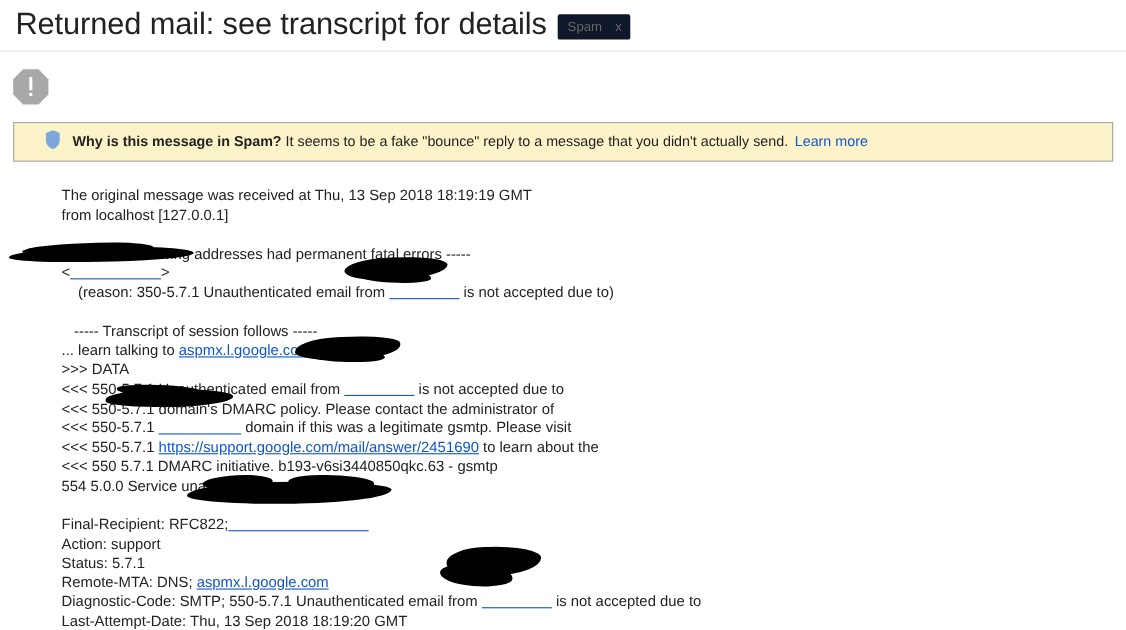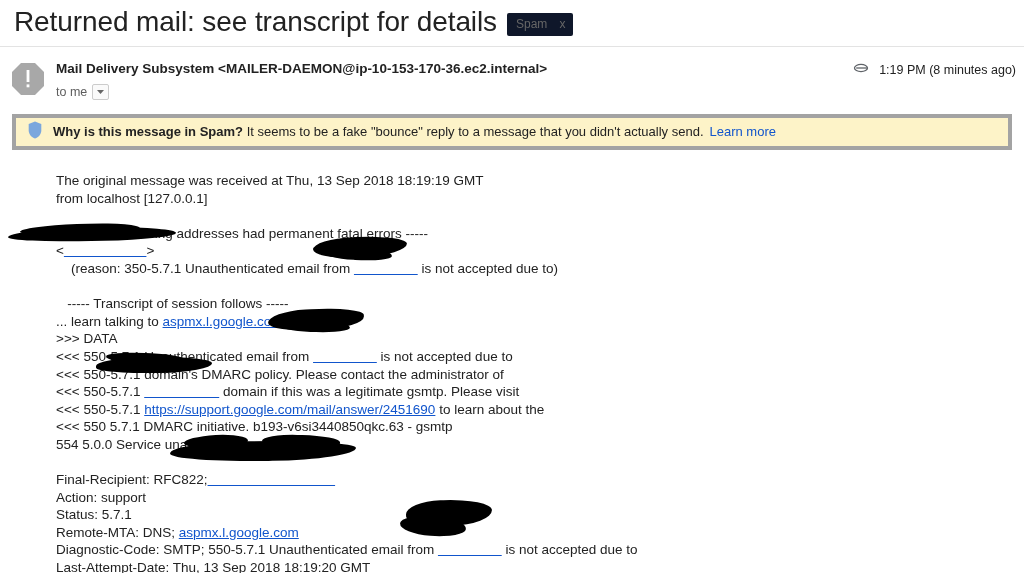--- a/index.html
+++ b/index.html
@@ -113,25 +113,25 @@
     font-size: 12.5px;
     color: #222222;
     white-space: nowrap;
   }
   .clip-icon { display: block; }
 
   
   .spam-banner {
     margin: 14px 12px 0 12px;
     background: #fdf3c8;
-    border: 4px solid #a3a3a3;
+    border: 1px solid #a3a3a3;
     display: flex;
     align-items: center;
     gap: 11px;
-    padding: 9px 12px 9px 12px;
+    padding: 9px 12px 9px 28px;
     box-sizing: border-box;
     height: 36px;
   }
   .shield-icon { flex: 0 0 auto; display: block; }
   .banner-text {
     font-size: 13px;
     line-height: 16px;
     color: #222222;
     white-space: nowrap;
   }
@@ -247,44 +247,21 @@
 
 <div class="header-row">
   <span class="avatar">
     <svg width="36" height="36" viewBox="0 0 36 36">
       <polygon points="11,2 25,2 34,11 34,25 25,34 11,34 2,25 2,11" fill="#a8a8a8"></polygon>
       <rect x="16.6" y="9" width="2.8" height="12" fill="#ffffff"></rect>
       <rect x="16.6" y="23.4" width="2.8" height="2.9" fill="#ffffff"></rect>
     </svg>
   </span>
 
-  <div class="sender-block">
-    <div class="sender-line">
-      <span class="sender-name">Mail Delivery Subsystem</span>
-      <span class="sender-email">&lt;MAILER-DAEMON@ip-10-153-170-36.ec2.internal&gt;</span>
-    </div>
-    <div class="to-line">
-      <span>to me</span>
-      <span class="caret-box">
-        <svg width="7" height="4" viewBox="0 0 7 4">
-          <polygon points="0,0 7,0 3.5,4" fill="#666666"></polygon>
-        </svg>
-      </span>
-    </div>
-  </div>
-
-  <div class="header-meta">
-    <span class="clip-icon">
-      <svg width="16" height="14" viewBox="0 0 16 14">
-        <ellipse cx="8" cy="7" rx="6.5" ry="3.6" fill="none" stroke="#5f6368" stroke-width="1.3"></ellipse>
-        <path d="M14 7 L3.2 7" fill="none" stroke="#5f6368" stroke-width="1.3"></path>
-      </svg>
-    </span>
-    <span>1:19 PM (8 minutes ago)</span>
-  </div>
+
 </div>
 
 <div class="spam-banner">
   <span class="shield-icon">
     <svg width="14" height="18" viewBox="0 0 14 18">
       <path d="M7 0.5 L13.3 3 L13.3 9.2 C13.3 13.2 10.6 16.2 7 17.5 C3.4 16.2 0.7 13.2 0.7 9.2 L0.7 3 Z" fill="#7ba7dd"></path>
     </svg>
   </span>
   <span class="banner-text"><b>Why is this message in Spam?</b> <span>It seems to be a fake "bounce" reply to a message that you didn't actually send.</span><a class="banner-link">Learn more</a></span>
 </div>

